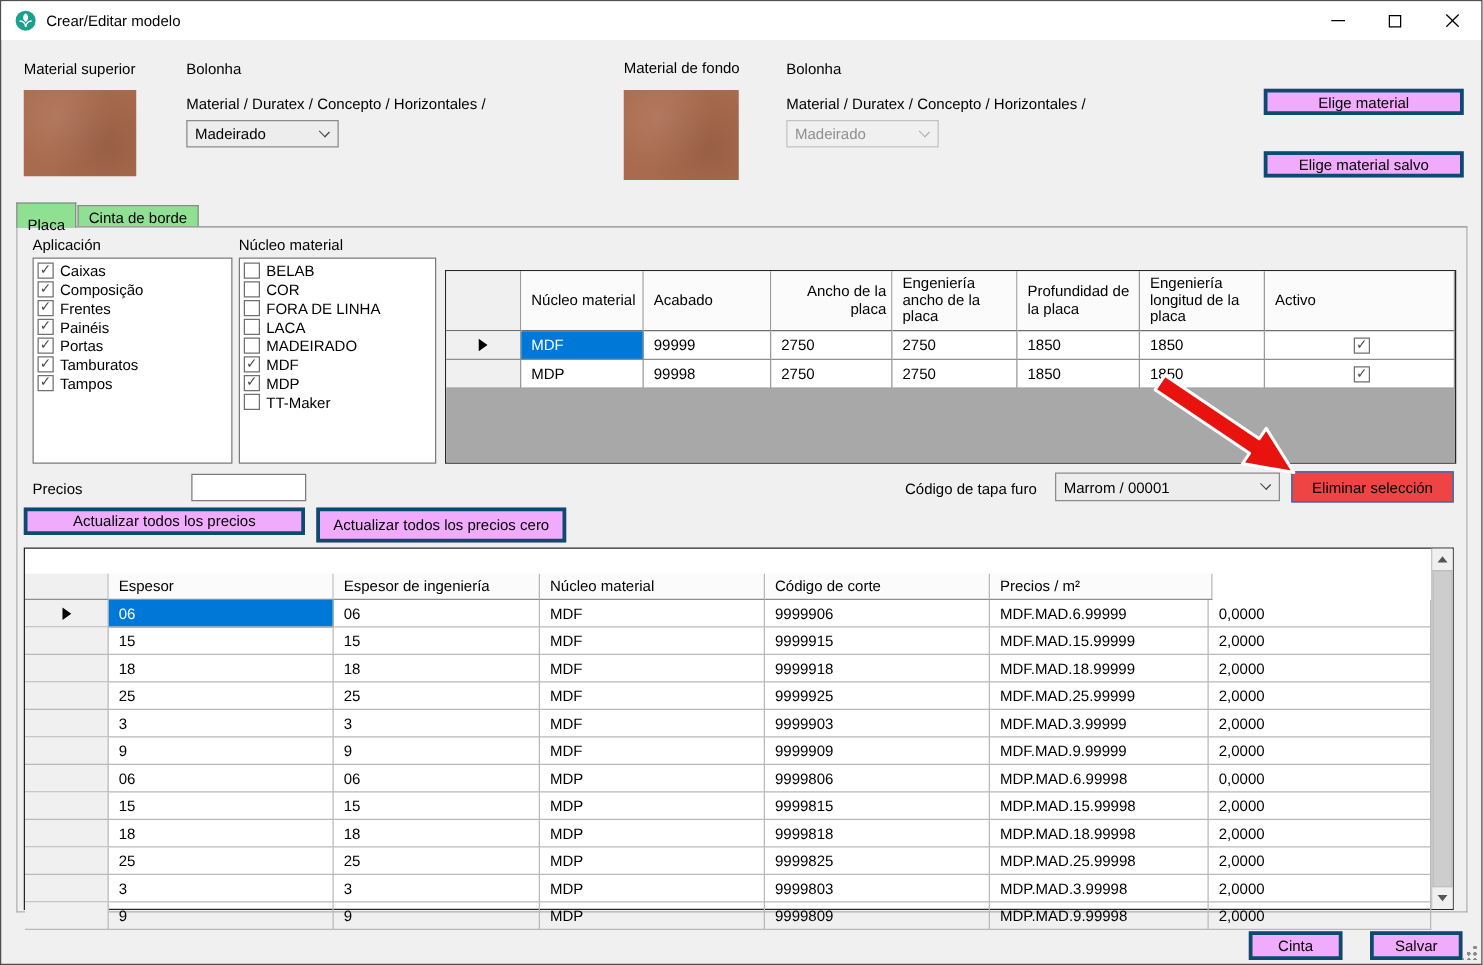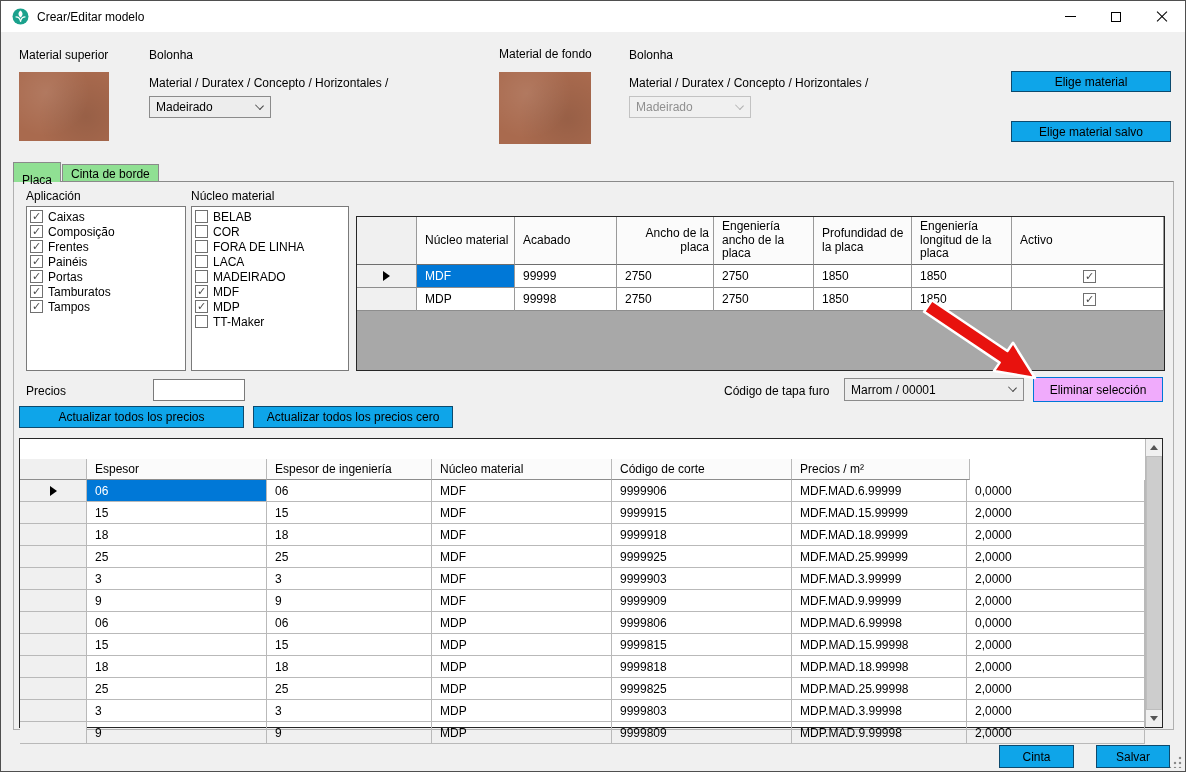--- a/index.html
+++ b/index.html
@@ -14,22 +14,22 @@
   .wc { width:46px; height:31px; display:flex; align-items:center; justify-content:center; }
   .glyph-min { width:11px; height:1px; background:#000; display:block; }
   .glyph-max { width:10px; height:10px; border:1px solid #000; display:block; }
   .glyph-close { position:relative; width:12px; height:12px; display:block; }
   .glyph-close::before,.glyph-close::after { content:""; position:absolute; left:-1px; top:5px; width:14px; height:1px; background:#000; }
   .glyph-close::before { transform:rotate(45deg); }
   .glyph-close::after  { transform:rotate(-45deg); }
 
   
   .lbl { position:absolute; white-space:nowrap; }
-  .btn { position:absolute; background:#0ea5e9; border:1px solid #0c4a6e; display:flex; align-items:center; justify-content:center; font-size:12px; }
-  .btn-accent { background:#f0abfc; border:1px solid #0078d7; }
+  .btn { position:absolute; background:#f0abfc; border:3px solid #0c4a6e; display:flex; align-items:center; justify-content:center; font-size:12px; }
+  .btn-accent { background:#ef4444; border:1px solid #0078d7; }
   .swatch { position:absolute; border:0; }
   .combo { position:absolute; background:#ededed; border:1px solid #8b8b8b; display:flex; align-items:center; padding:0 22px 0 6px; }
   .combo .chev { position:absolute; right:7px; top:7px; width:7px; height:7px; border-right:1px solid #444; border-bottom:1px solid #444; transform:rotate(45deg) scale(1,.8); transform-origin:center; margin-top:-2px; }
   .combo.disabled { color:#8f8f8f; background:#f0f0f0; border-color:#c2c2c2; }
   .combo.disabled .chev { border-color:#b0b0b0; }
   .textbox { position:absolute; background:#fff; border:1px solid #7a7a7a; }
 
   
   .tabstrip { position:absolute; left:12px; top:161px; display:flex; align-items:flex-end; height:20px; }
   .tab { background:#90e093; border:1px solid #8a8a8a; border-bottom:none; padding:2px 8px 3px 8px; margin-right:1px; height:18px; }
@@ -243,21 +243,21 @@
   <div class="lbl" style="left:25px; top:383px;">Precios</div>
   <input class="textbox" style="left: 152px; top: 378px; width: 92px; height: 22px;" value="">
   <div class="lbl" style="left:723px; top:383px;">Código de tapa furo</div>
   <div class="combo" style="left:843px; top:377px; width:180px; height:23px;">
     <span>Marrom / 00001</span>
     <span class="chev"></span>
   </div>
   <div class="btn btn-accent" style="left:1032px; top:376px; width:130px; height:25px;">Eliminar selección</div>
 
   <div class="btn" style="left:18px; top:405px; width:225px; height:22px;">Actualizar todos los precios</div>
-  <div class="btn" style="left:252px; top:405px; width:200px; height:22px;">Actualizar todos los precios cero</div>
+  <div class="btn" style="left:252px; top:405px; width:200px; height:28px;">Actualizar todos los precios cero</div>
 
   <div class="grid bottom-grid" style="left:18px; top:437px; width:1144px; height:290px;">
     <div style="width:1125px;margin-top:20px;">
       <div class="g-row" id="bg-head">
           <div class="th rowsel" style="width: 67px; height: 21px;"></div>
           <div class="th" style="width: 180px; height: 21px;">Espesor</div>
           <div class="th" style="width: 165px; height: 21px;">Espesor de ingeniería</div>
           <div class="th" style="width: 180px; height: 21px;">Núcleo material</div>
           <div class="th" style="width: 180px; height: 21px;">Código de corte</div>
           <div class="th" style="width: 178px; height: 21px;">Precios / m²</div>

